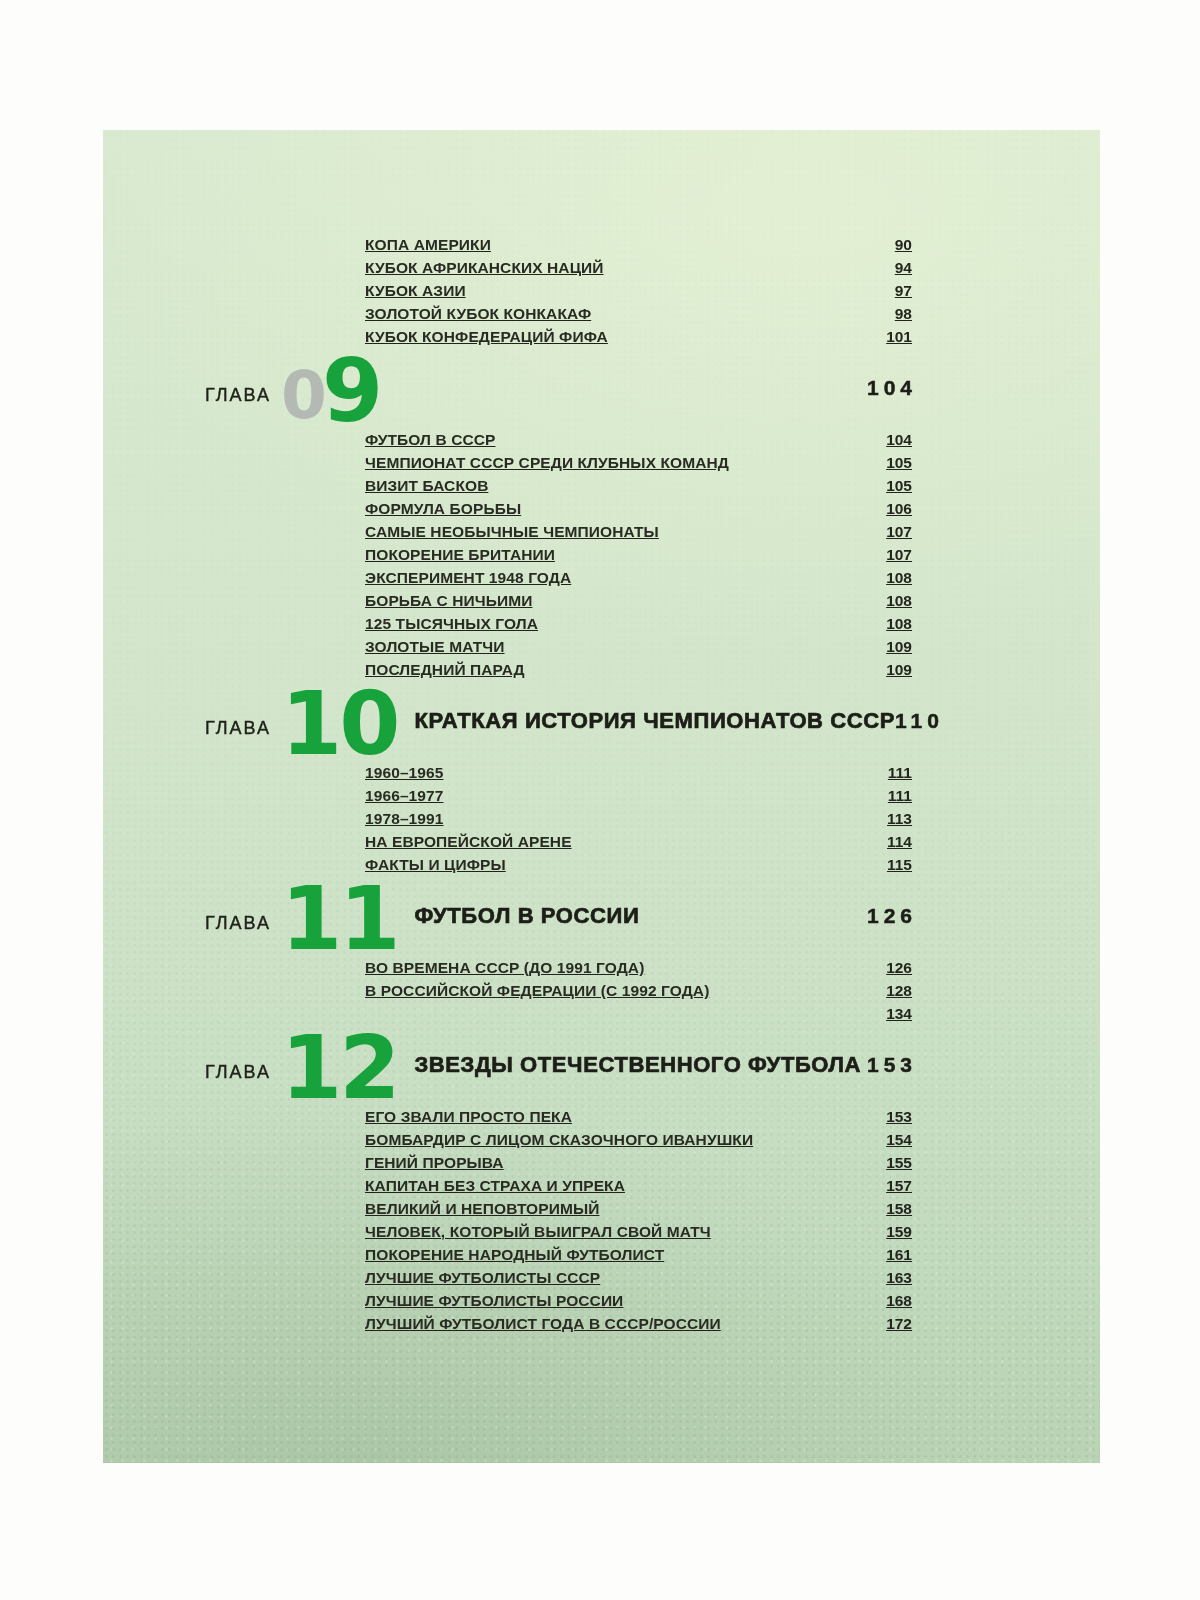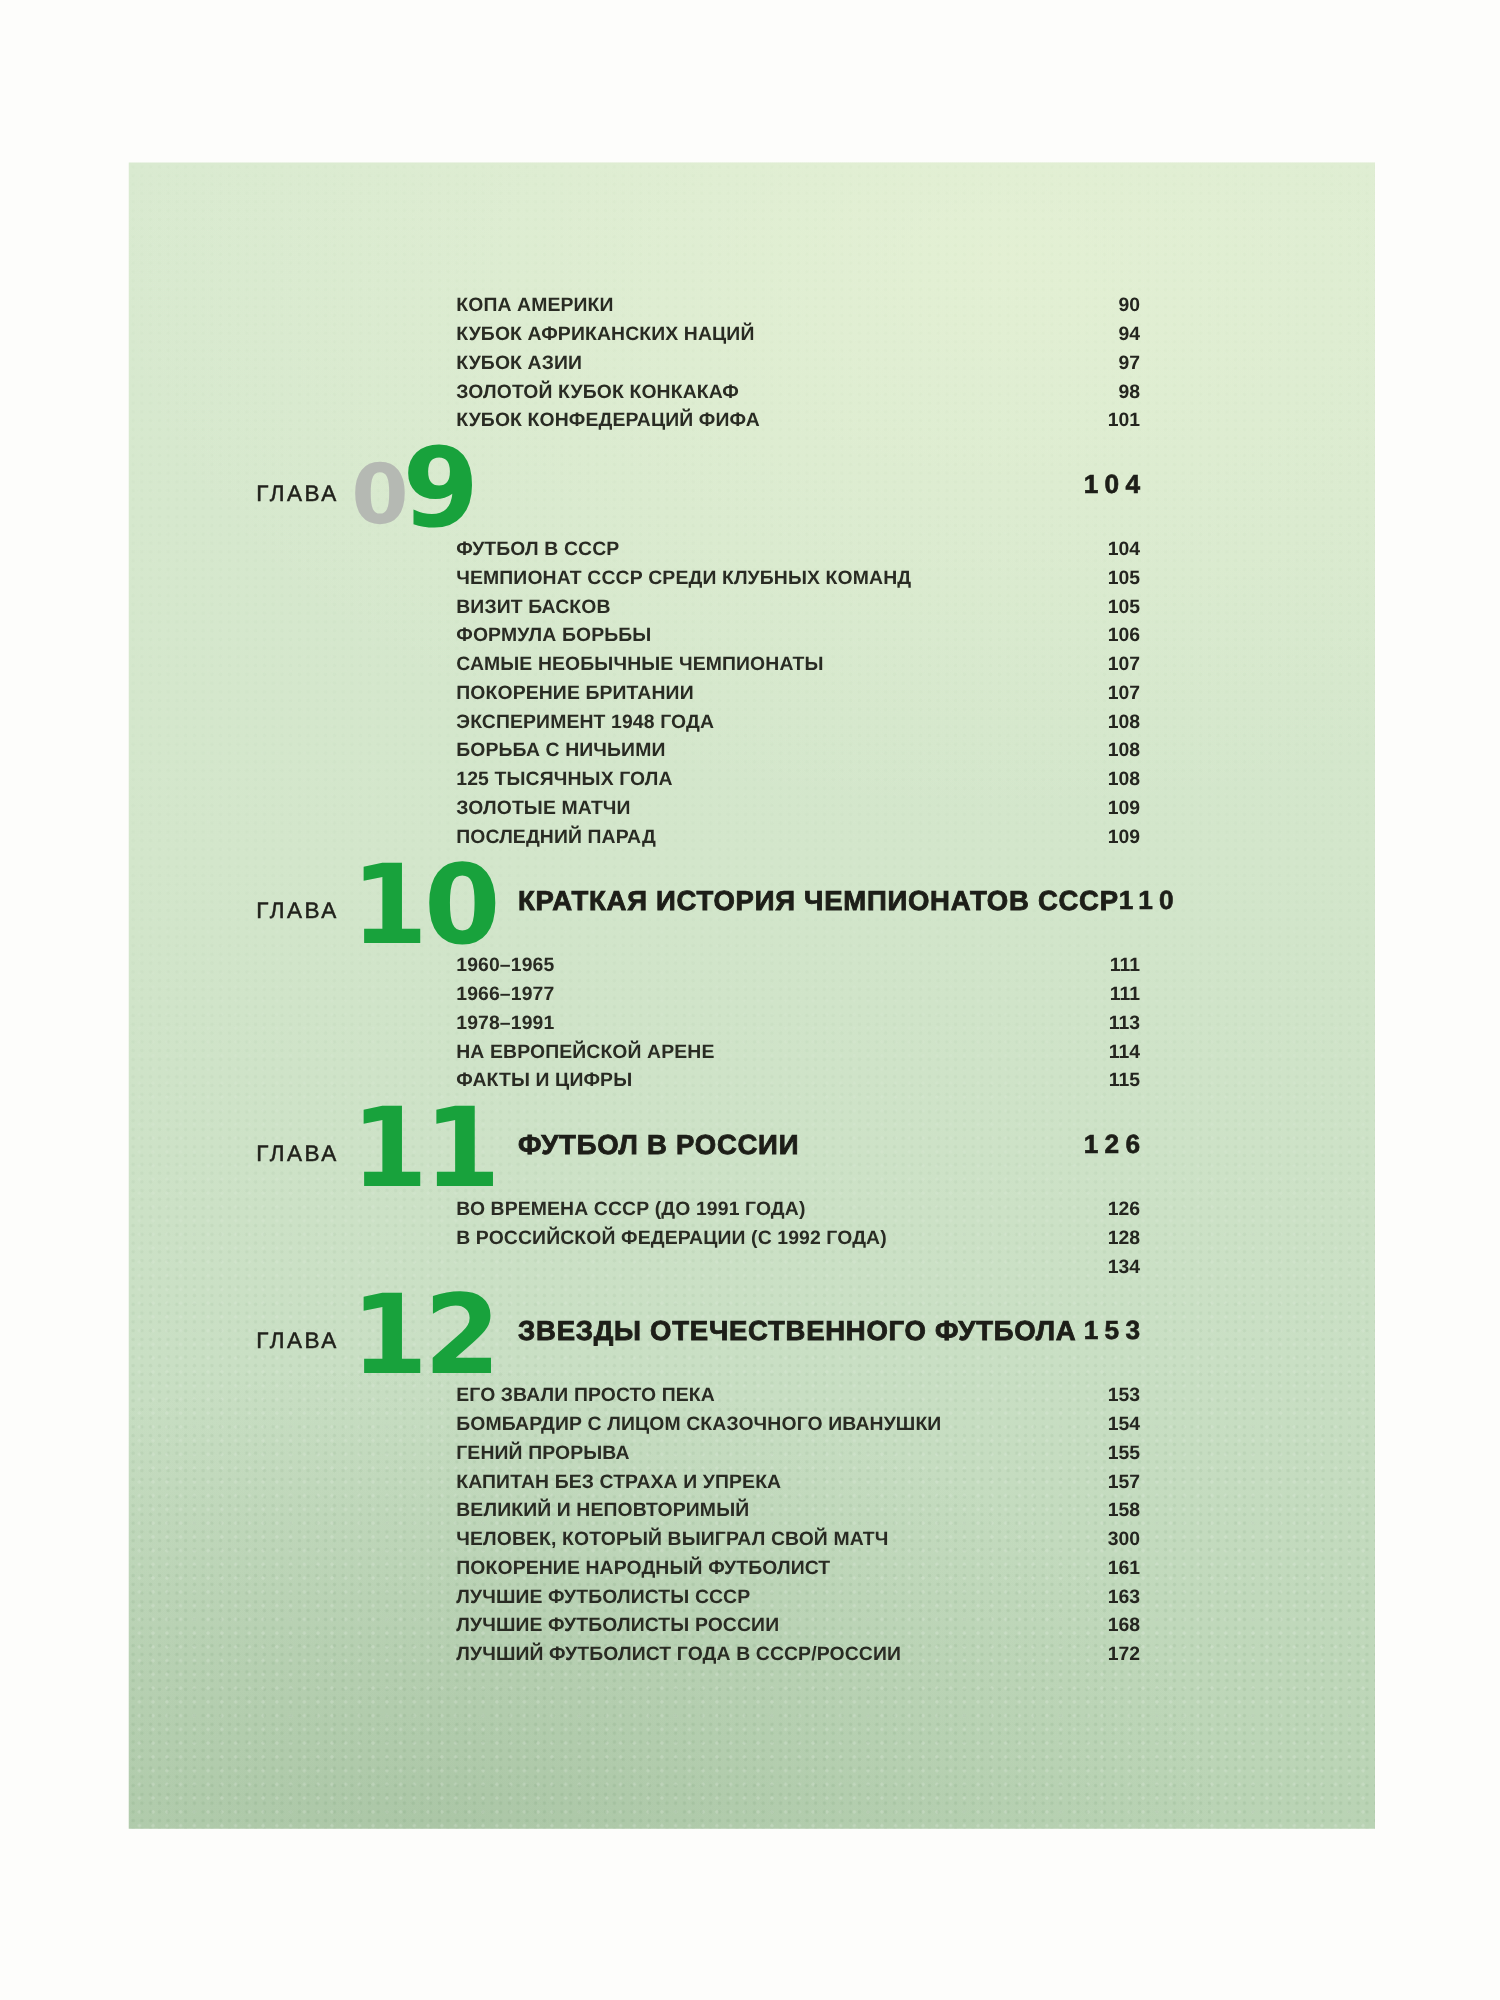--- a/index.html
+++ b/index.html
@@ -36,20 +36,21 @@
     padding: 103px 188px 0 102px;
     color: #22231d;
   }
 
   
   .entry-list { margin-left: 160px; }
   .entry {
     display: flex; align-items: flex-start;
     height: 23px; line-height: 23px;
     white-space: nowrap;
+    text-decoration: underline;
   }
   .entry-title {
     font-size: 15.5px; font-weight: 700;
     letter-spacing: 0.1px; color: #292b23;
   }
   .leader {
     flex: 1 1 auto; min-width: 14px;
     margin: 0 7px 0 9px;
     background-image: radial-gradient(circle at 1.5px 1.5px, #2d2e27 1.25px, transparent 1.6px);
     background-size: 10.5px 3px;
@@ -286,21 +287,21 @@
             <span class="entry-page">157</span>
           </div>
           <div class="entry">
             <span class="entry-title">ВЕЛИКИЙ И НЕПОВТОРИМЫЙ</span>
             <span class="leader"></span>
             <span class="entry-page">158</span>
           </div>
           <div class="entry">
             <span class="entry-title">ЧЕЛОВЕК, КОТОРЫЙ ВЫИГРАЛ СВОЙ МАТЧ</span>
             <span class="leader"></span>
-            <span class="entry-page">300</span>
+            <span class="entry-page">159</span>
           </div>
           <div class="entry">
             <span class="entry-title">ПОКОРЕНИЕ НАРОДНЫЙ ФУТБОЛИСТ</span>
             <span class="leader"></span>
             <span class="entry-page">161</span>
           </div>
           <div class="entry">
             <span class="entry-title">ЛУЧШИЕ ФУТБОЛИСТЫ СССР</span>
             <span class="leader"></span>
             <span class="entry-page">163</span>

